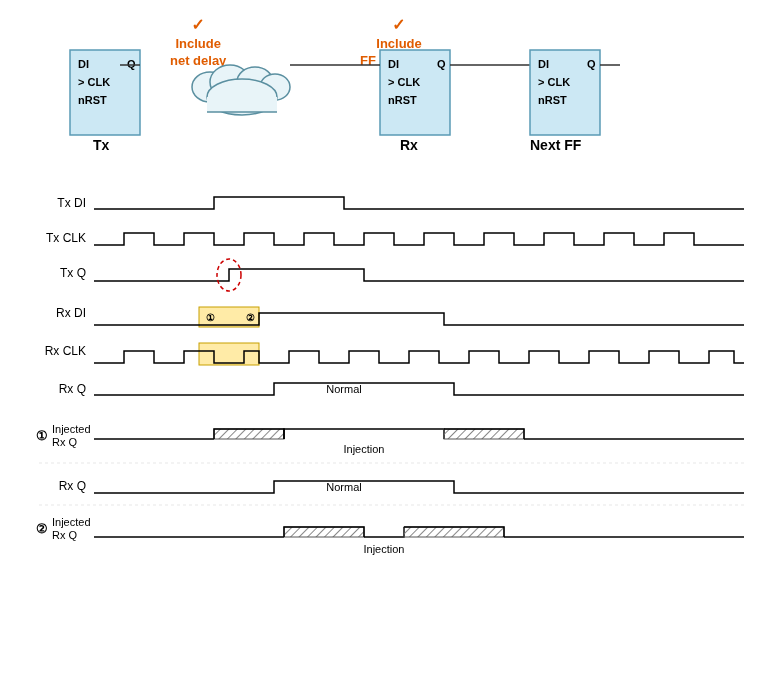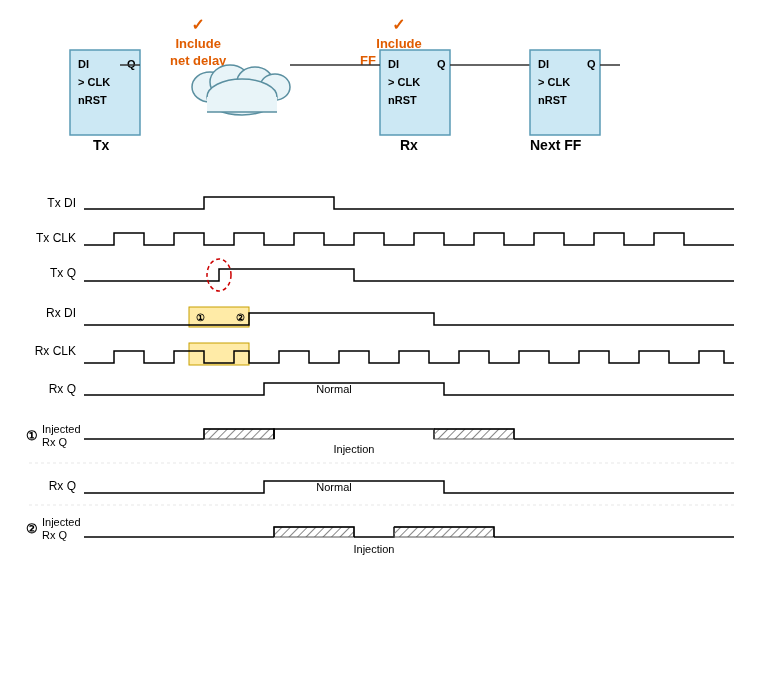--- a/index.html
+++ b/index.html
@@ -42,21 +42,21 @@
     .checkmark {
       color: #e05c00;
       font-size: 16px;
       display: block;
     }
 
     
     .timing-section {
       position: absolute;
       top: 185px;
-      left: 4px;
+      left: 14px;
       width: 624px;
     }
   </style>
 </head>
 <body>
 
 <div class="main-container">
 
   <div class="circuit-section">
 

